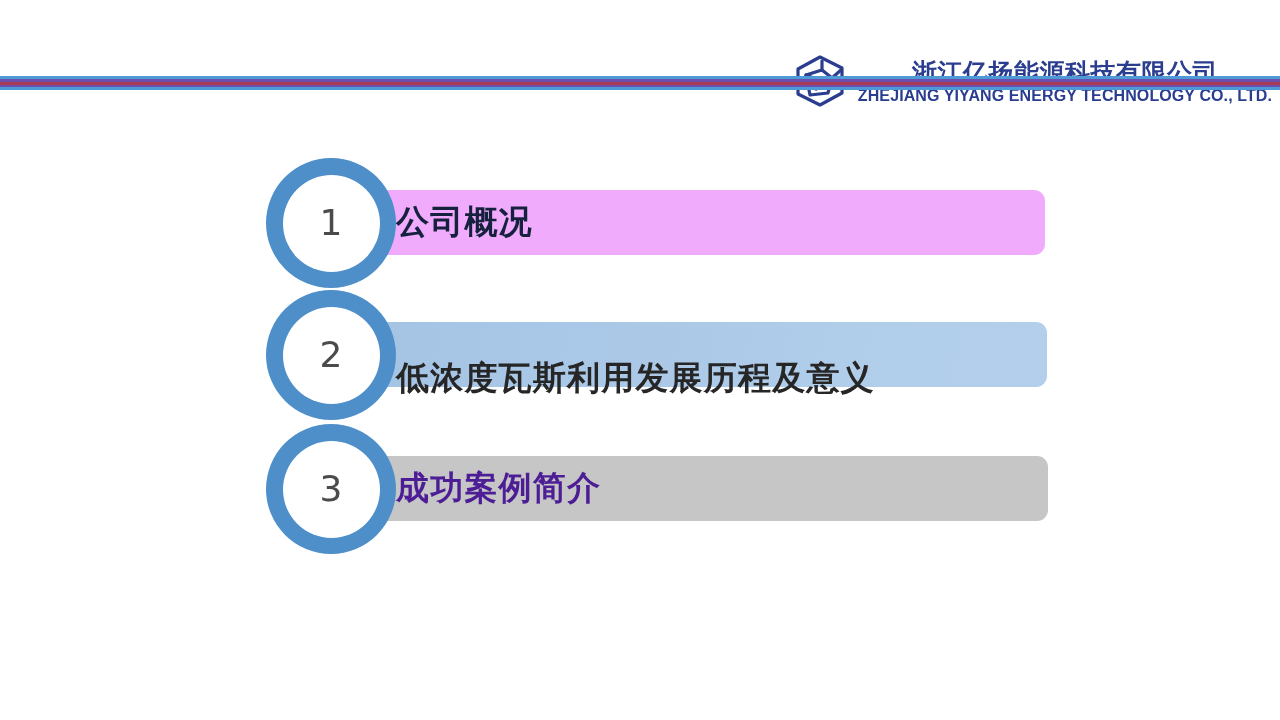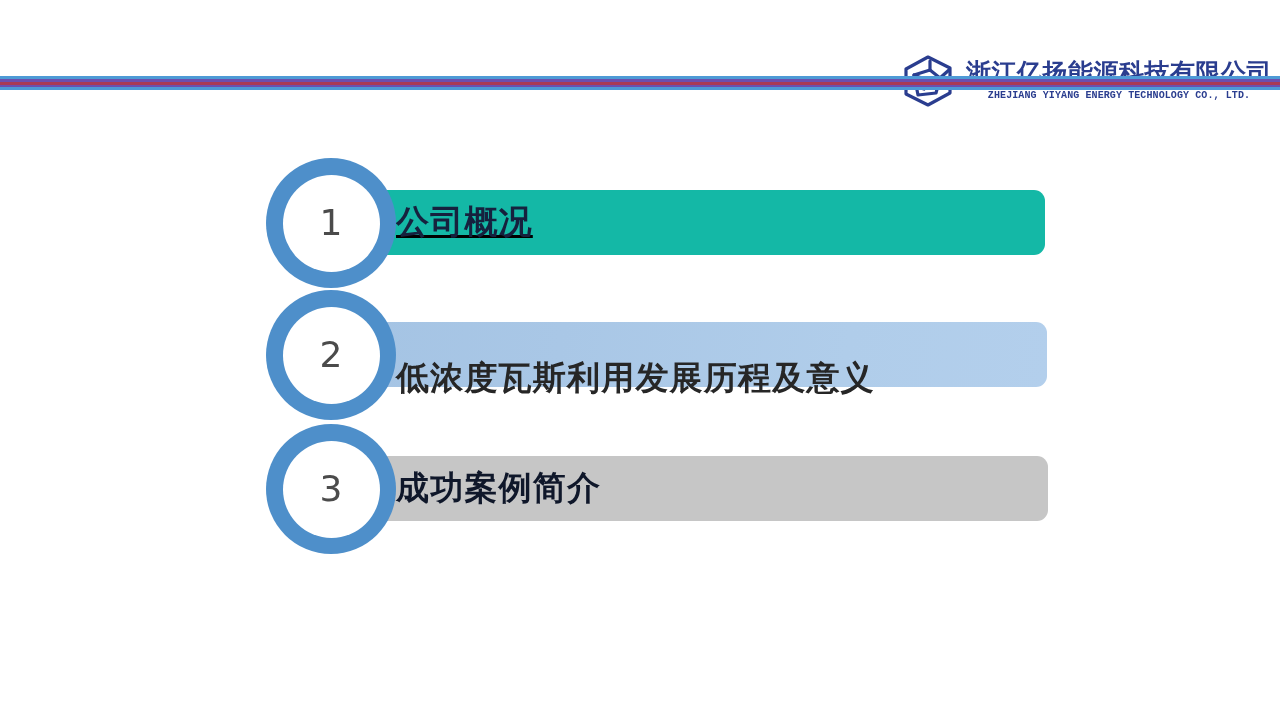--- a/index.html
+++ b/index.html
@@ -73,27 +73,27 @@
   .logo-cn {
     font-size: 25px;
     font-weight: bold;
     color: #2a3d8f;
     letter-spacing: 0.5px;
     line-height: 30px;
     white-space: nowrap;
     font-family: "DejaVu Sans", "Liberation Sans", sans-serif;
   }
   .logo-en {
-    font-size: 10px;
+    font-size: 16px;
     font-weight: bold;
     color: #2a3d8f;
     letter-spacing: 0.1px;
     line-height: 16px;
     white-space: nowrap;
-    font-family: Liberation Mono, monospace;
+    font-family: Liberation Sans, sans-serif;
   }
 
   
   .divider {
     position: absolute;
     left: 0;
     top: 76px;
     width: 1280px;
     height: 14px;
   }
@@ -129,38 +129,38 @@
   
   .toc-bar {
     position: absolute;
     left: 372px;
     top: 38px;
     height: 65px;
     border-radius: 11px;
     display: flex;
     align-items: center;
   }
-  .toc-bar.b1 { width: 673px; background: #14b8a6; text-decoration: underline; }
+  .toc-bar.b1 { width: 673px; background: #f0abfc; }
   .toc-bar.b2 {
     width: 675px;
     background: linear-gradient(100deg, #a5c4e4 0%, #a9c7e6 28%, #b0cdea 70%, #b3cfec 100%);
   }
   .toc-bar.b3 { width: 676px; background: #c6c6c6; }
 
   .toc-label {
     margin-left: 24px;
     font-size: 33px;
     font-weight: bold;
     letter-spacing: 1.2px;
     white-space: nowrap;
     font-family: "DejaVu Sans", "Liberation Sans", sans-serif;
   }
   .toc-bar.b1 .toc-label { color: #16213e; }
   .toc-bar.b2 .toc-label { color: #262626; margin-top: 47px; }
-  .toc-bar.b3 .toc-label { color: #0f172a; }
+  .toc-bar.b3 .toc-label { color: #4c1d95; }
 
   
   .toc-ring {
     position: absolute;
     left: 266px;
     top: 6px;
     width: 130px;
     height: 130px;
     border-radius: 50%;
     background: #4e8fca;

